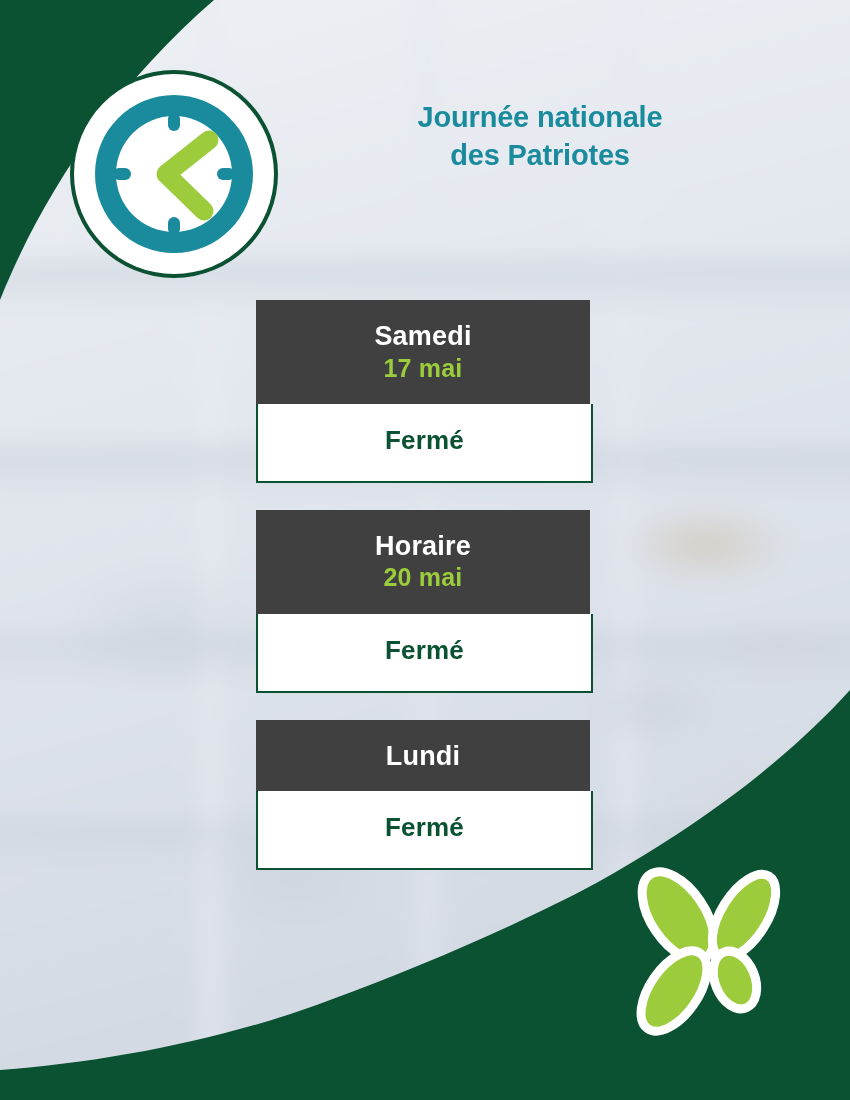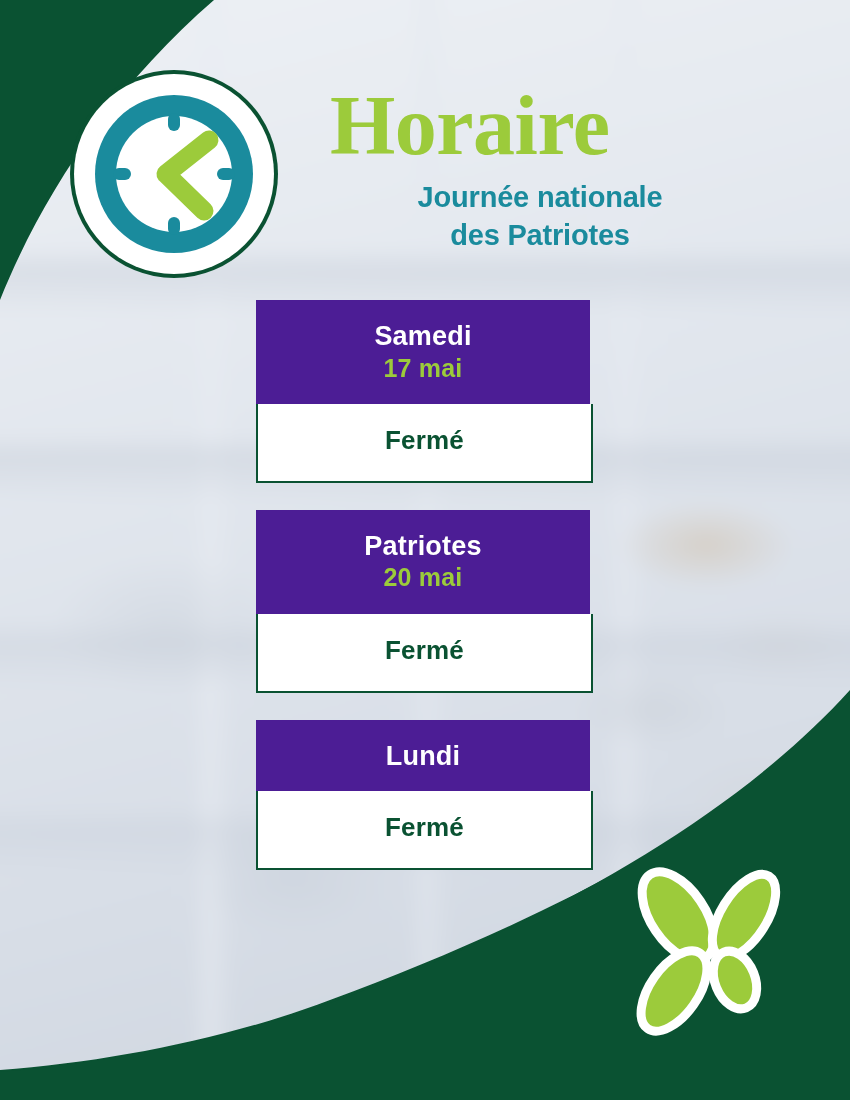--- a/index.html
+++ b/index.html
@@ -110,21 +110,21 @@
   }
 
   
   .cards{
     position:absolute; left:0; top:300px; width:850px;
   }
   .card{ position:relative; margin-bottom:27px; }
   .card-head{
     width:334px;
     margin-left:256px;
-    background:#4c1d95;
+    background:#404040;
     padding:22px 10px 20px;
     text-align:center;
   }
   .card-day{
     font-family:"Liberation Sans", sans-serif;
     font-weight:700;
     font-size:27px;
     line-height:1.1;
     color:#ffffff;
     letter-spacing:0.2px;
@@ -189,21 +189,20 @@
         <rect x="100" y="45" width="12" height="18" rx="6" fill="#1a8b9d"></rect>
         <rect x="100" y="149" width="12" height="18" rx="6" fill="#1a8b9d"></rect>
         <rect x="45" y="100" width="18" height="12" rx="6" fill="#1a8b9d"></rect>
         <rect x="149" y="100" width="18" height="12" rx="6" fill="#1a8b9d"></rect>
 
         <path d="M 141 72 L 98 106 L 136 143" fill="none" stroke="#9ccb3b" stroke-width="19" stroke-linecap="round" stroke-linejoin="round"></path>
       </svg>
     </div>
 
     <div class="title-block">
-      <div class="title-main">Horaire</div>
       <div class="title-sub">
         <div>Journée nationale</div>
         <div>des Patriotes</div>
       </div>
     </div>
 
   </div>
 
   <div class="cards">
 
@@ -212,21 +211,21 @@
         <div class="card-day">Samedi</div>
         <div class="card-date">17 mai</div>
       </div>
       <div class="card-body">
         <div class="card-status">Fermé</div>
       </div>
     </div>
 
     <div class="card">
       <div class="card-head">
-        <div class="card-day">Patriotes</div>
+        <div class="card-day">Horaire</div>
         <div class="card-date">20 mai</div>
       </div>
       <div class="card-body">
         <div class="card-status">Fermé</div>
       </div>
     </div>
 
     <div class="card">
       <div class="card-head">
         <div class="card-day">Lundi</div>

